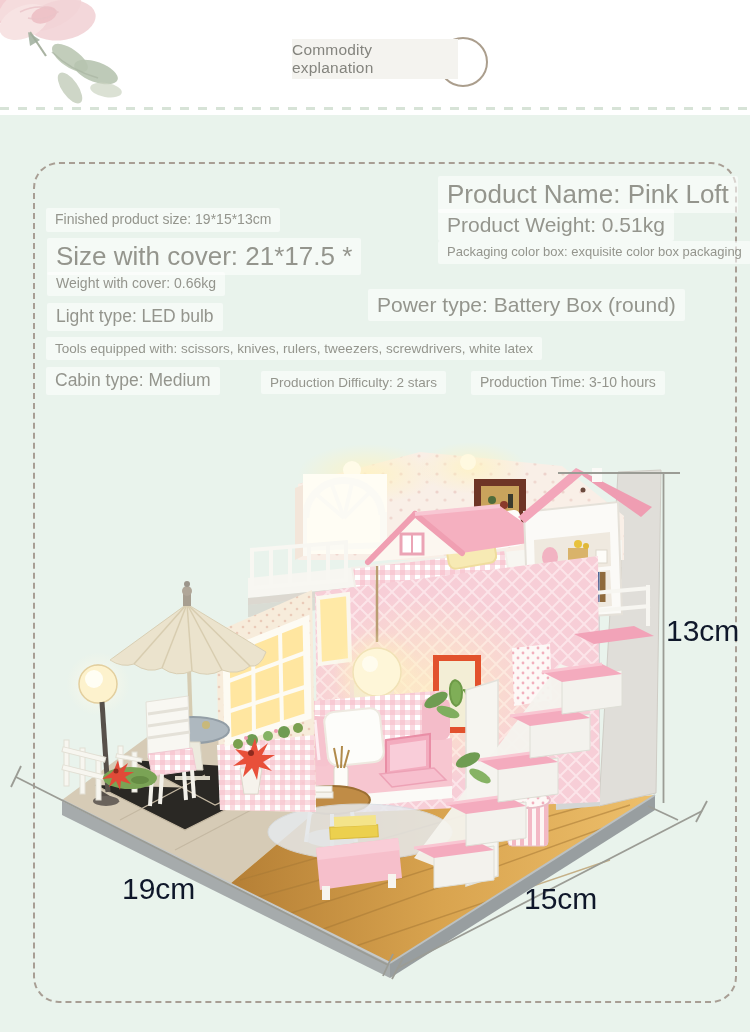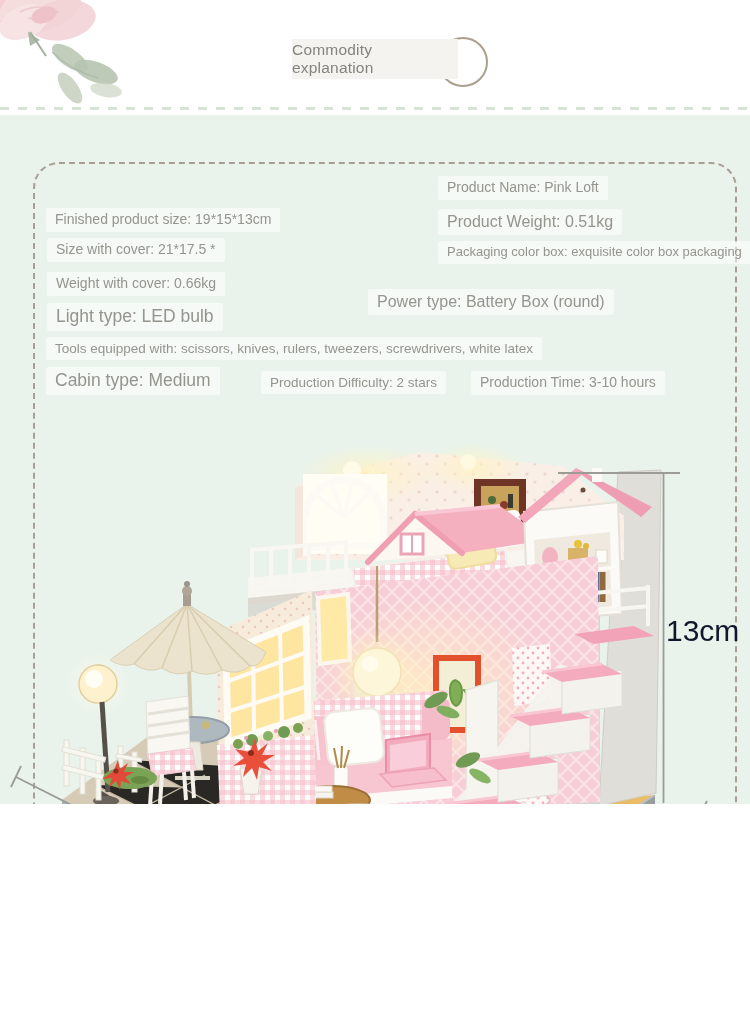--- a/index.html
+++ b/index.html
@@ -1,17 +1,17 @@
 <!DOCTYPE html>
 <html><head>
 <meta charset="utf-8">
 <style>
   html,body{margin:0;padding:0;}
   .stage{
-    position:relative;width:750px;height:804px;background:#ffffff;
+    position:relative;width:750px;height:1032px;background:#ffffff;
     font-family:"Liberation Sans", sans-serif;overflow:hidden;
   }
   .rose{position:absolute;left:0;top:0;}
   .header-ring{
     position:absolute;left:438px;top:37px;width:46px;height:46px;
     border:2px solid #ab9e8d;border-radius:50%;z-index:1;background:transparent;
   }
   .header-pill{
     position:absolute;left:292px;top:39px;width:166px;height:40px;
     background:#f4f3ef;color:#84847e;font-size:15.5px;letter-spacing:.2px;
@@ -26,23 +26,23 @@
     position:absolute;left:33px;top:162px;width:700px;height:837px;
     border:2px dashed #a89e94;border-radius:26px;
   }
   .spec{
     position:absolute;color:#94958d;background:rgba(255,255,255,.55);
     padding:4px 9px;border-radius:2px;white-space:nowrap;line-height:1.12;z-index:3;
   }
   .fs13{font-size:13px;}
   .fs135{font-size:13.5px;}
   .fs14{font-size:14px;}
-  .fs16{font-size:16px;}
+  .fs16{font-size:21px;}
   .fs17{font-size:17.5px;}
-  .fs19{font-size:14px;}
+  .fs19{font-size:26px;}
   .house{position:absolute;left:0;top:420px;z-index:2;}
   .dim{
     position:absolute;color:#0f172a;font-size:30px;z-index:4;
     background:transparent;letter-spacing:0;
   }
 </style>
 </head>
 <body>
 
 <div class="stage">

